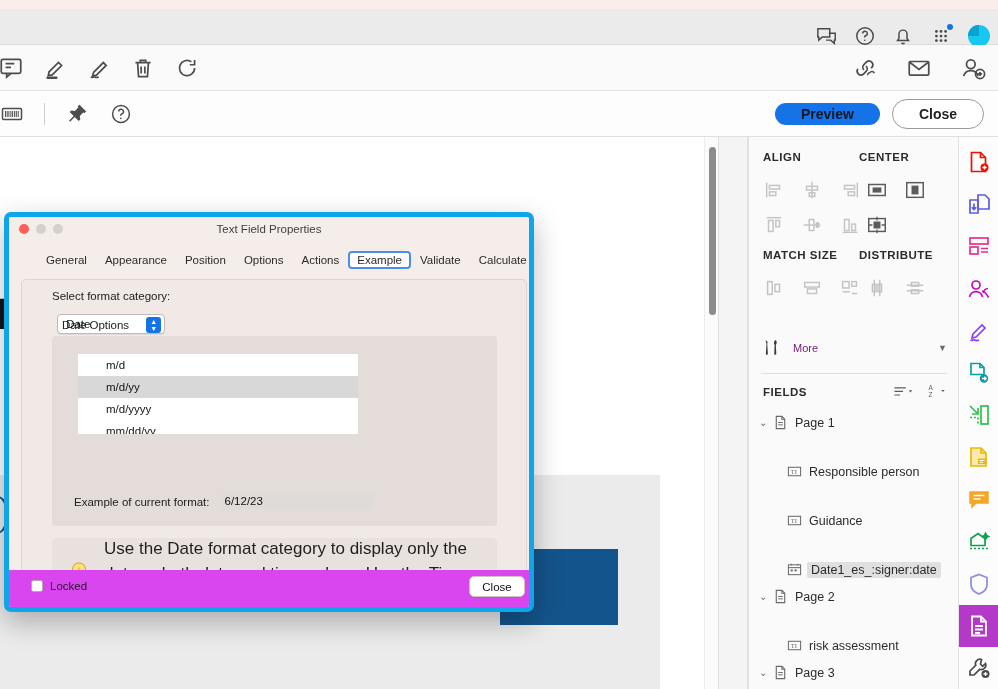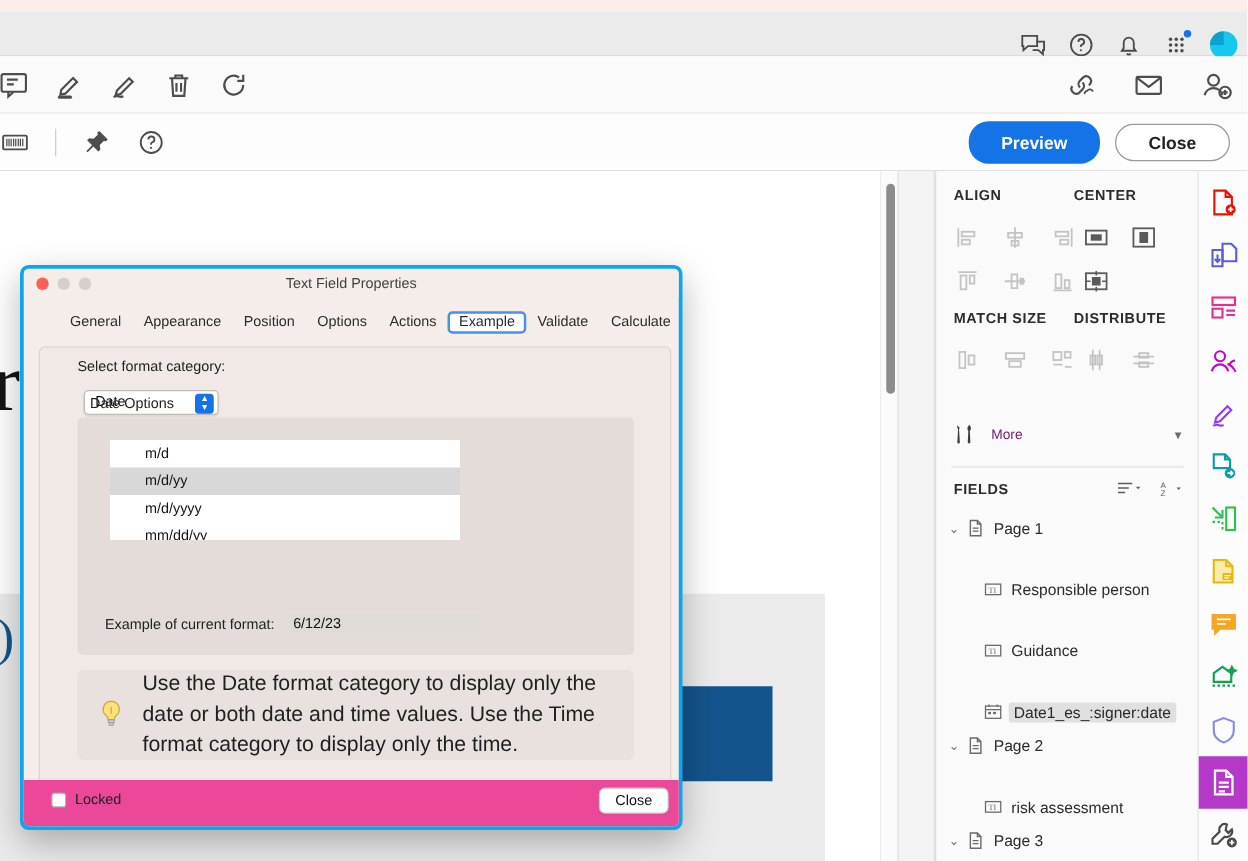--- a/index.html
+++ b/index.html
@@ -50,22 +50,22 @@
 
   .subtoolbar-row {
     position: absolute; left: 0; top: 91px; width: 998px; height: 46px;
     background: #fdfdfd; border-bottom: 1px solid #dfdfdf;
   }
   .stb-left { position: absolute; left: -8px; top: 0; height: 46px; display: flex; align-items: center; gap: 20px; padding-left: 8px;}
   .vdiv { width: 1px; height: 22px; background: #cfcfcf; }
   .stb-ico { width: 24px; height: 24px; color: #4d4d4d; display: block; }
   .btn-row { position: absolute; right: 14px; top: 0; height: 46px; display: flex; align-items: center; gap: 12px; }
   .btn-preview {
-    background: #1473e6; color: #ffffff; border: none; border-radius: 16px;
-    height: 34px; padding: 0 26px; font-size: 14px; font-weight: bold;
+    background: #1473e6; color: #0f172a; border: none; border-radius: 16px;
+    height: 22px; padding: 0 26px; font-size: 14px; font-weight: bold;
     font-family: "Liberation Sans", sans-serif; cursor: pointer;
   }
   .btn-close-top {
     background: #fff; color: #222; border: 1px solid #9a9a9a; border-radius: 16px;
     height: 30px; padding: 0 26px; font-size: 14px; font-weight: bold;
     font-family: "Liberation Sans", sans-serif; cursor: pointer;
   }
 
   
   .doc-area {
@@ -158,22 +158,22 @@
   }
   .rail-item {
     width: 40px; height: 48px; display: flex; align-items: center; justify-content: center;
     cursor: default;
   }
   .rail-item.active { background: #b539c8; }
   .rail-ico { width: 24px; height: 24px; display: block; }
 
   
   .dialog {
-    position: absolute; left: 16px; top: 212px; width: 530px; height: 452px;
-    background: #f5edea; border: 3px solid #0ea5e9; border-radius: 7px;
+    position: absolute; left: 4px; top: 212px; width: 530px; height: 400px;
+    background: #f5edea; border: 5px solid #0ea5e9; border-radius: 7px;
     box-shadow: 0 10px 28px rgba(0,0,0,.28);
     overflow: hidden;
   }
   .dlg-titlebar {
     position: relative; height: 23px; background: #f5edea;
     display: flex; align-items: center;
   }
   .dlg-lights { position: absolute; left: 10px; display: flex; gap: 7px; align-items: center; }
   .lt { width: 10px; height: 10px; border-radius: 50%; }
   .lt.r { background: #ff5f57; } .lt.y { background: #d6d0cd; } .lt.g { background: #d6d0cd; }
@@ -235,21 +235,21 @@
   .tip-box {
     position: absolute; left: 30px; top: 258px; width: 445px; height: 72px;
     background: #e8e1dd; border-radius: 5px; display: flex; align-items: center;
     padding: 0 16px; gap: 14px;
   }
   .bulb { width: 22px; height: 26px; flex: 0 0 auto; }
   .tip-text { font-size: 17px; color: #1f1f1f; line-height: 1.45; }
 
   .dlg-footer {
     position: absolute; left: 0; bottom: 0; width: 530px; height: 37px;
-    background: #ec4899;
+    background: #d946ef;
   }
   .locked-wrap {
     position: absolute; left: 22px; top: 10px; display: flex; align-items: center; gap: 7px;
   }
   .cbox { width: 12px; height: 12px; background: #fff; border: 1px solid #b4a9a5; border-radius: 2.5px; }
   .locked-label { font-size: 11.5px; color: #1f1f1f; }
   .btn-dlg-close {
     position: absolute; right: 14px; top: 6px; width: 56px; height: 21px;
     background: #fff; border: 1px solid #cdc3bf; border-radius: 5px;
     font-size: 11.5px; color: #111; font-family: "Liberation Sans", sans-serif;

